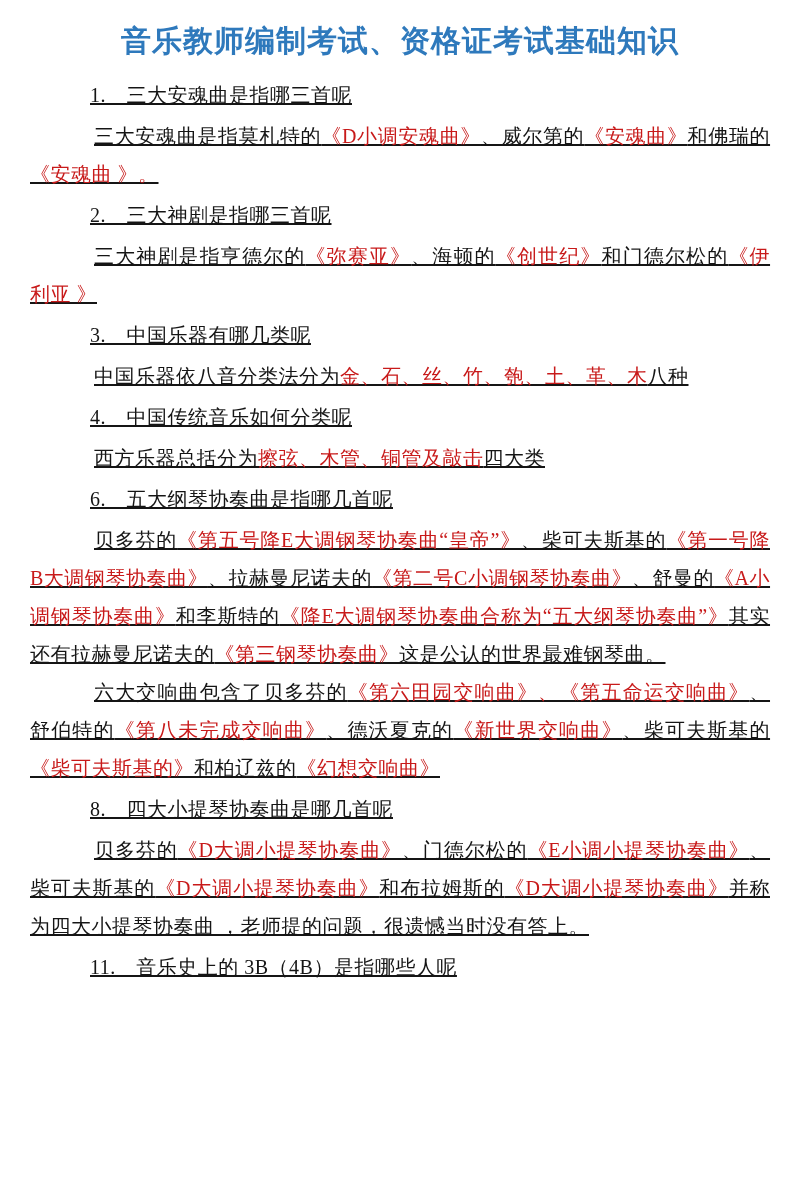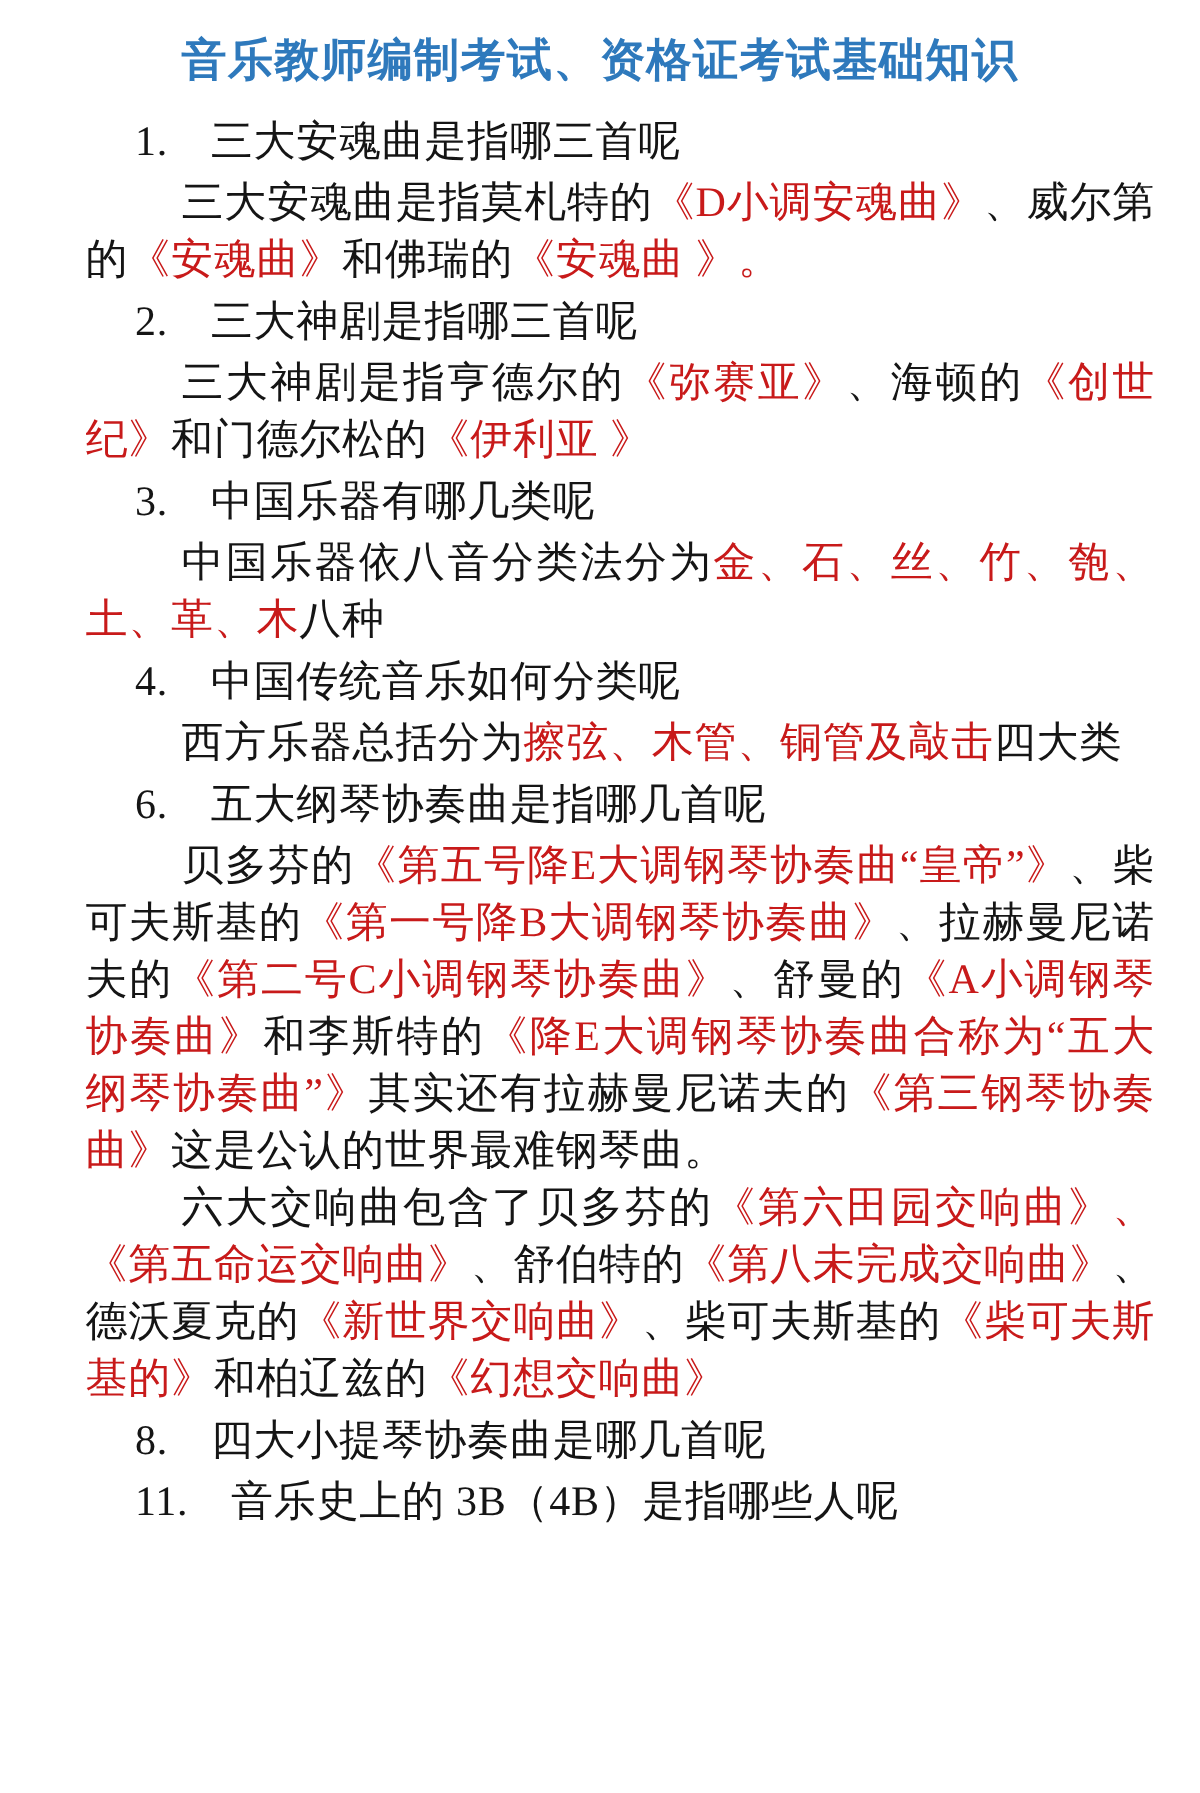--- a/index.html
+++ b/index.html
@@ -30,33 +30,33 @@
     margin: 0 0 14px 0;
     text-align: center;
     font-size: 30px;
     font-weight: bold;
     letter-spacing: 1px;
     color: var(--blue);
     line-height: 42px;
   }
   .doc p {
     margin: 0;
-    font-size: 28px;
+    font-size: 20px;
     line-height: 38px;
     text-align: justify;
     letter-spacing: 0.5px;
+    text-decoration: underline;
   }
   .doc p.question {
     margin: 3px 0;
     padding-left: 60px;
     text-align: left;
   }
   .doc p.answer {
     text-indent: 64px;
-    margin-left: 27px;
   }
   .run { color: var(--ink); }
   .run.red { color: var(--red); }
 </style>
 </head>
 <body>
 
 <div class="page">
   <h1 class="title">音乐教师编制考试、资格证考试基础知识</h1>
   <div class="doc" id="doc-body">
@@ -65,15 +65,16 @@
       <p class="question">2.　三大神剧是指哪三首呢</p>
       <p class="answer"><span class="run">三大神剧是指亨德尔的</span><span class="run red">《弥赛亚》</span><span class="run">、海顿的</span><span class="run red">《创世纪》</span><span class="run">和门德尔松的</span><span class="run red">《伊利亚 》</span></p>
       <p class="question">3.　中国乐器有哪几类呢</p>
       <p class="answer"><span class="run">中国乐器依八音分类法分为</span><span class="run red">金、石、丝、竹、匏、土、革、木</span><span class="run">八种</span></p>
       <p class="question">4.　中国传统音乐如何分类呢</p>
       <p class="answer"><span class="run">西方乐器总括分为</span><span class="run red">擦弦、木管、铜管及敲击</span><span class="run">四大类</span></p>
       <p class="question">6.　五大纲琴协奏曲是指哪几首呢</p>
       <p class="answer"><span class="run">贝多芬的</span><span class="run red">《第五号降E大调钢琴协奏曲“皇帝”》</span><span class="run">、柴可夫斯基的</span><span class="run red">《第一号降B大调钢琴协奏曲》</span><span class="run">、拉赫曼尼诺夫的</span><span class="run red">《第二号C小调钢琴协奏曲》</span><span class="run">、舒曼的</span><span class="run red">《A小调钢琴协奏曲》</span><span class="run">和李斯特的</span><span class="run red">《降E大调钢琴协奏曲合称为“五大纲琴协奏曲”》</span><span class="run">其实还有拉赫曼尼诺夫的</span><span class="run red">《第三钢琴协奏曲》</span><span class="run">这是公认的世界最难钢琴曲。</span></p>
       <p class="answer"><span class="run">六大交响曲包含了贝多芬的</span><span class="run red">《第六田园交响曲》、《第五命运交响曲》</span><span class="run">、舒伯特的</span><span class="run red">《第八未完成交响曲》</span><span class="run">、德沃夏克的</span><span class="run red">《新世界交响曲》</span><span class="run">、柴可夫斯基的</span><span class="run red">《柴可夫斯基的》</span><span class="run">和柏辽兹的</span><span class="run red">《幻想交响曲》</span></p>
       <p class="question">8.　四大小提琴协奏曲是哪几首呢</p>
+      <p class="answer"><span class="run">贝多芬的</span><span class="run red">《D大调小提琴协奏曲》</span><span class="run">、门德尔松的</span><span class="run red">《E小调小提琴协奏曲》</span><span class="run">、柴可夫斯基的</span><span class="run red">《D大调小提琴协奏曲》</span><span class="run">和布拉姆斯的</span><span class="run red">《D大调小提琴协奏曲》</span><span class="run">并称为四大小提琴协奏曲 ，老师提的问题，很遗憾当时没有答上。</span></p>
       <p class="question">11.　音乐史上的 3B（4B）是指哪些人呢</p>
     </div>
 </div>
 
 </body></html>

